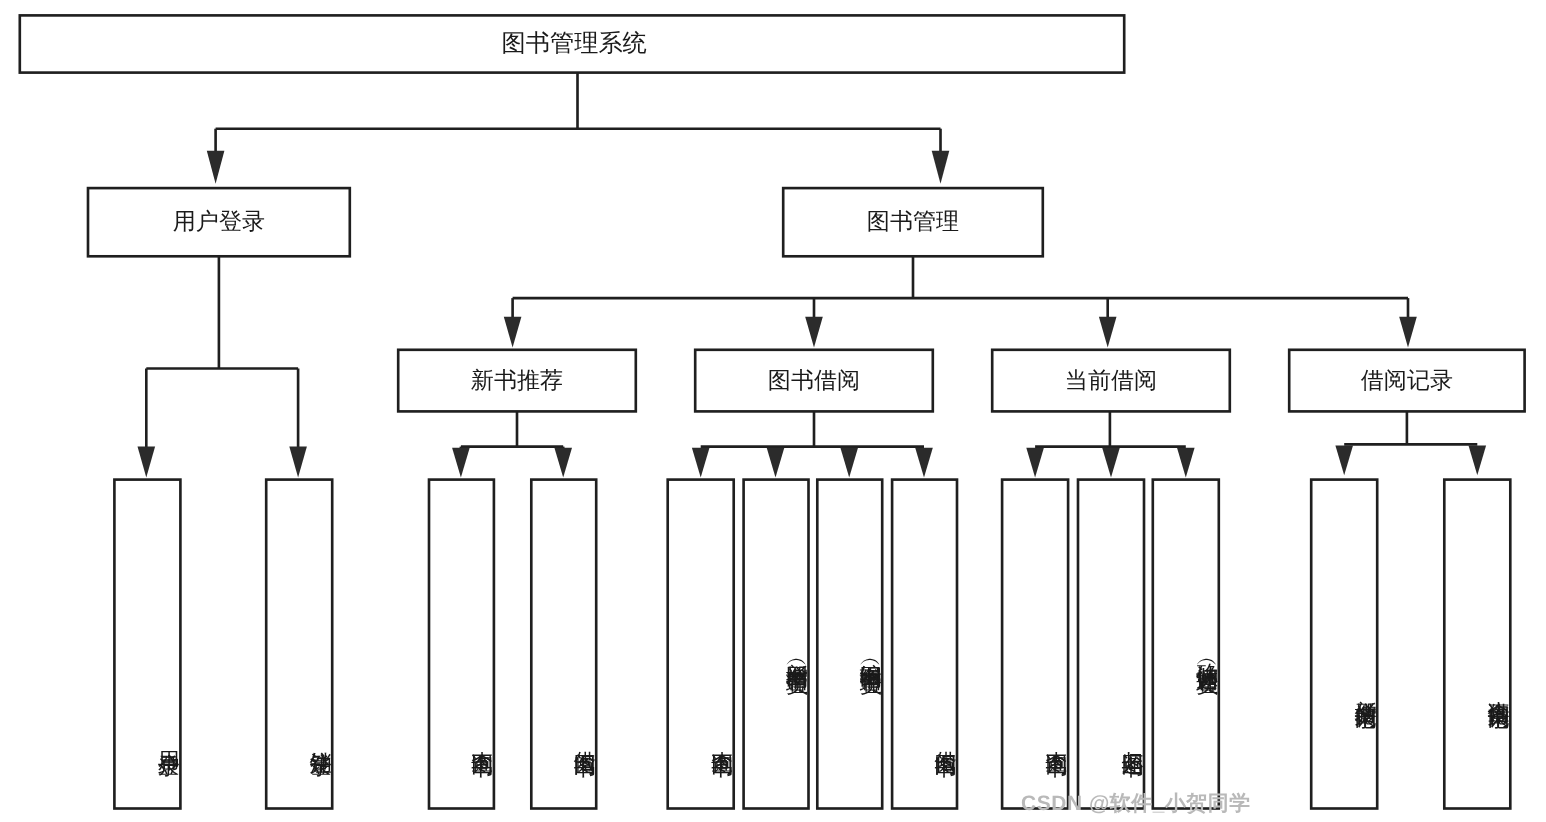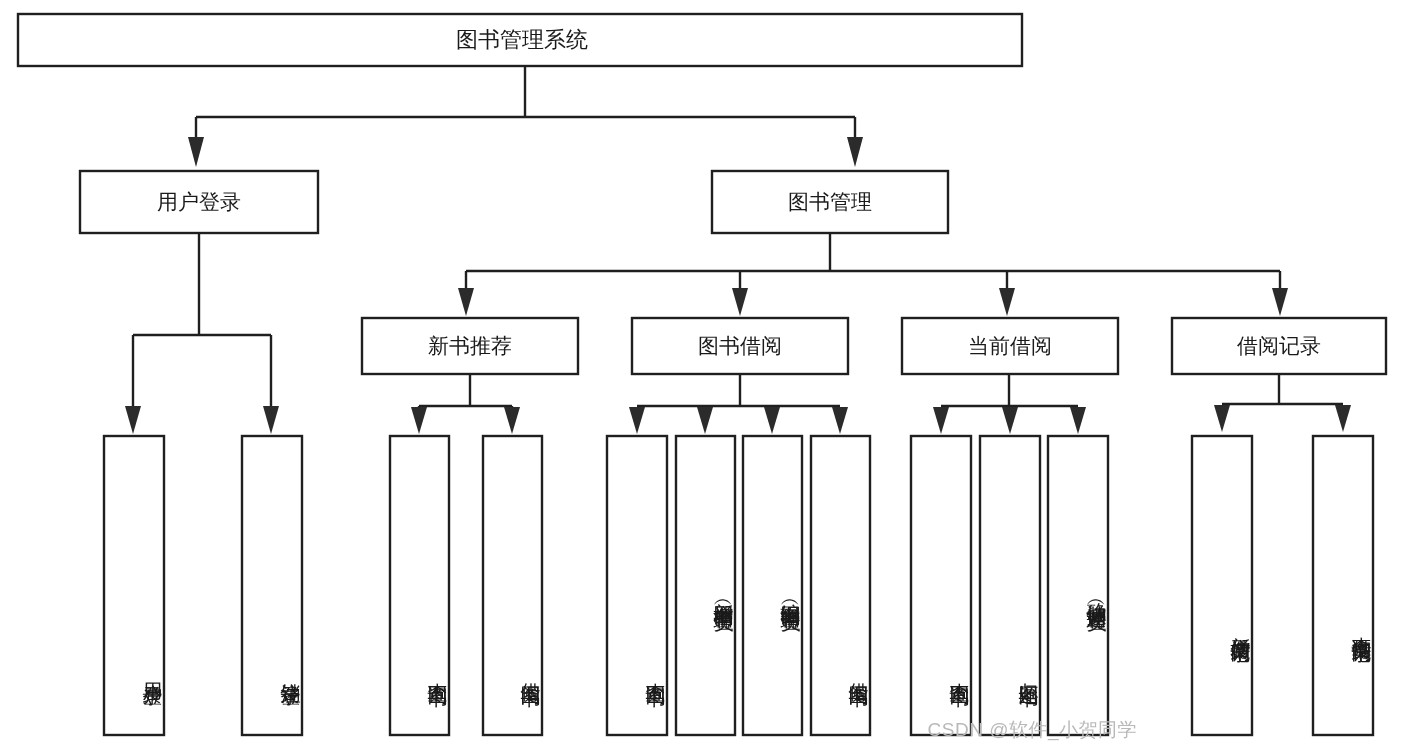--- a/index.html
+++ b/index.html
@@ -72,20 +72,21 @@
   }
   .watermark {
     position: absolute;
     right: 8px;
     bottom: 4px;
     font-family: "Liberation Sans", "DejaVu Sans", sans-serif;
     font-size: 19px;
     color: #b9b9b9;
     letter-spacing: 0.5px;
     white-space: nowrap;
+    font-weight: bold;
   }
 </style>
 </head>
 <body>
 
 <div id="diagram-root">
 
   <svg class="flow" viewBox="0 0 1405 747">
 
     <g>

